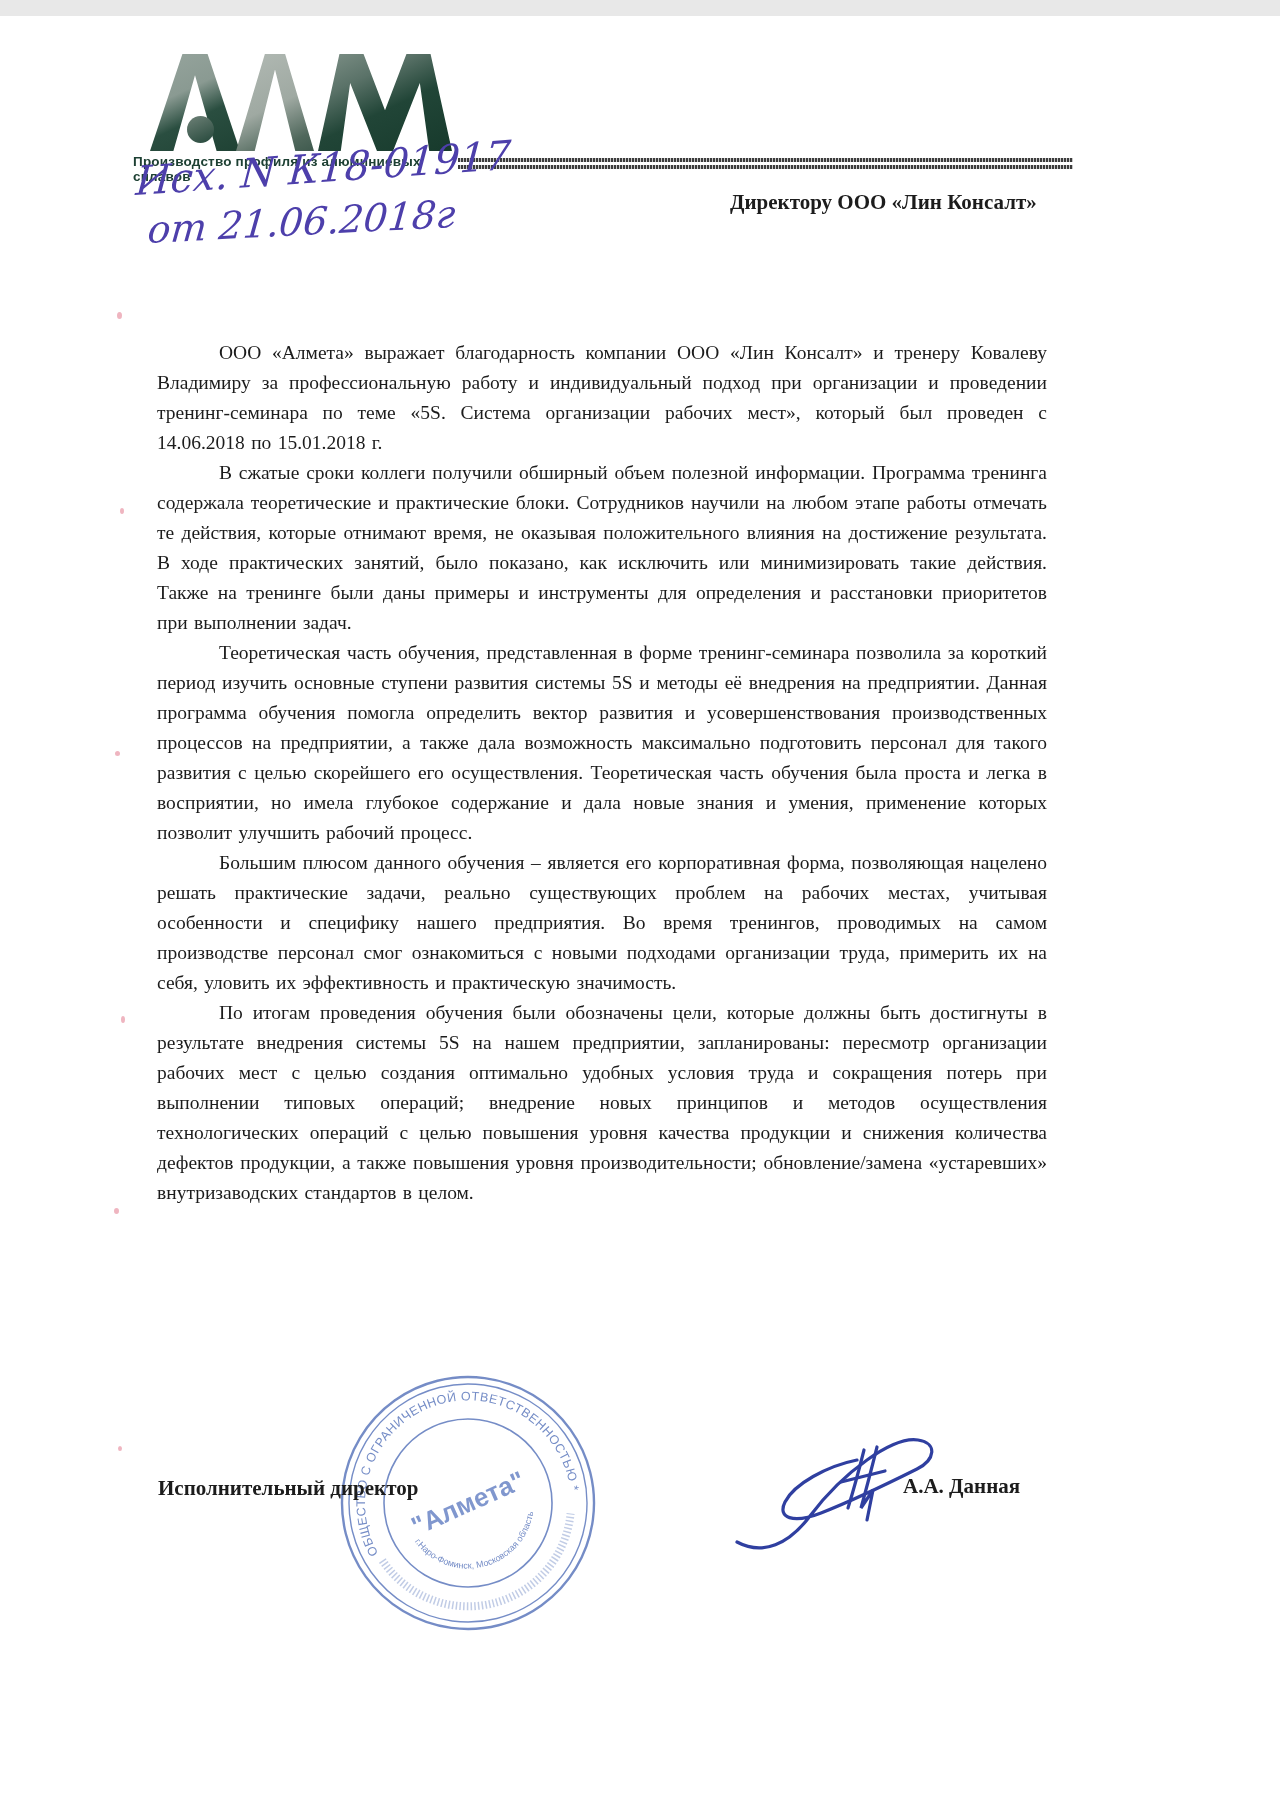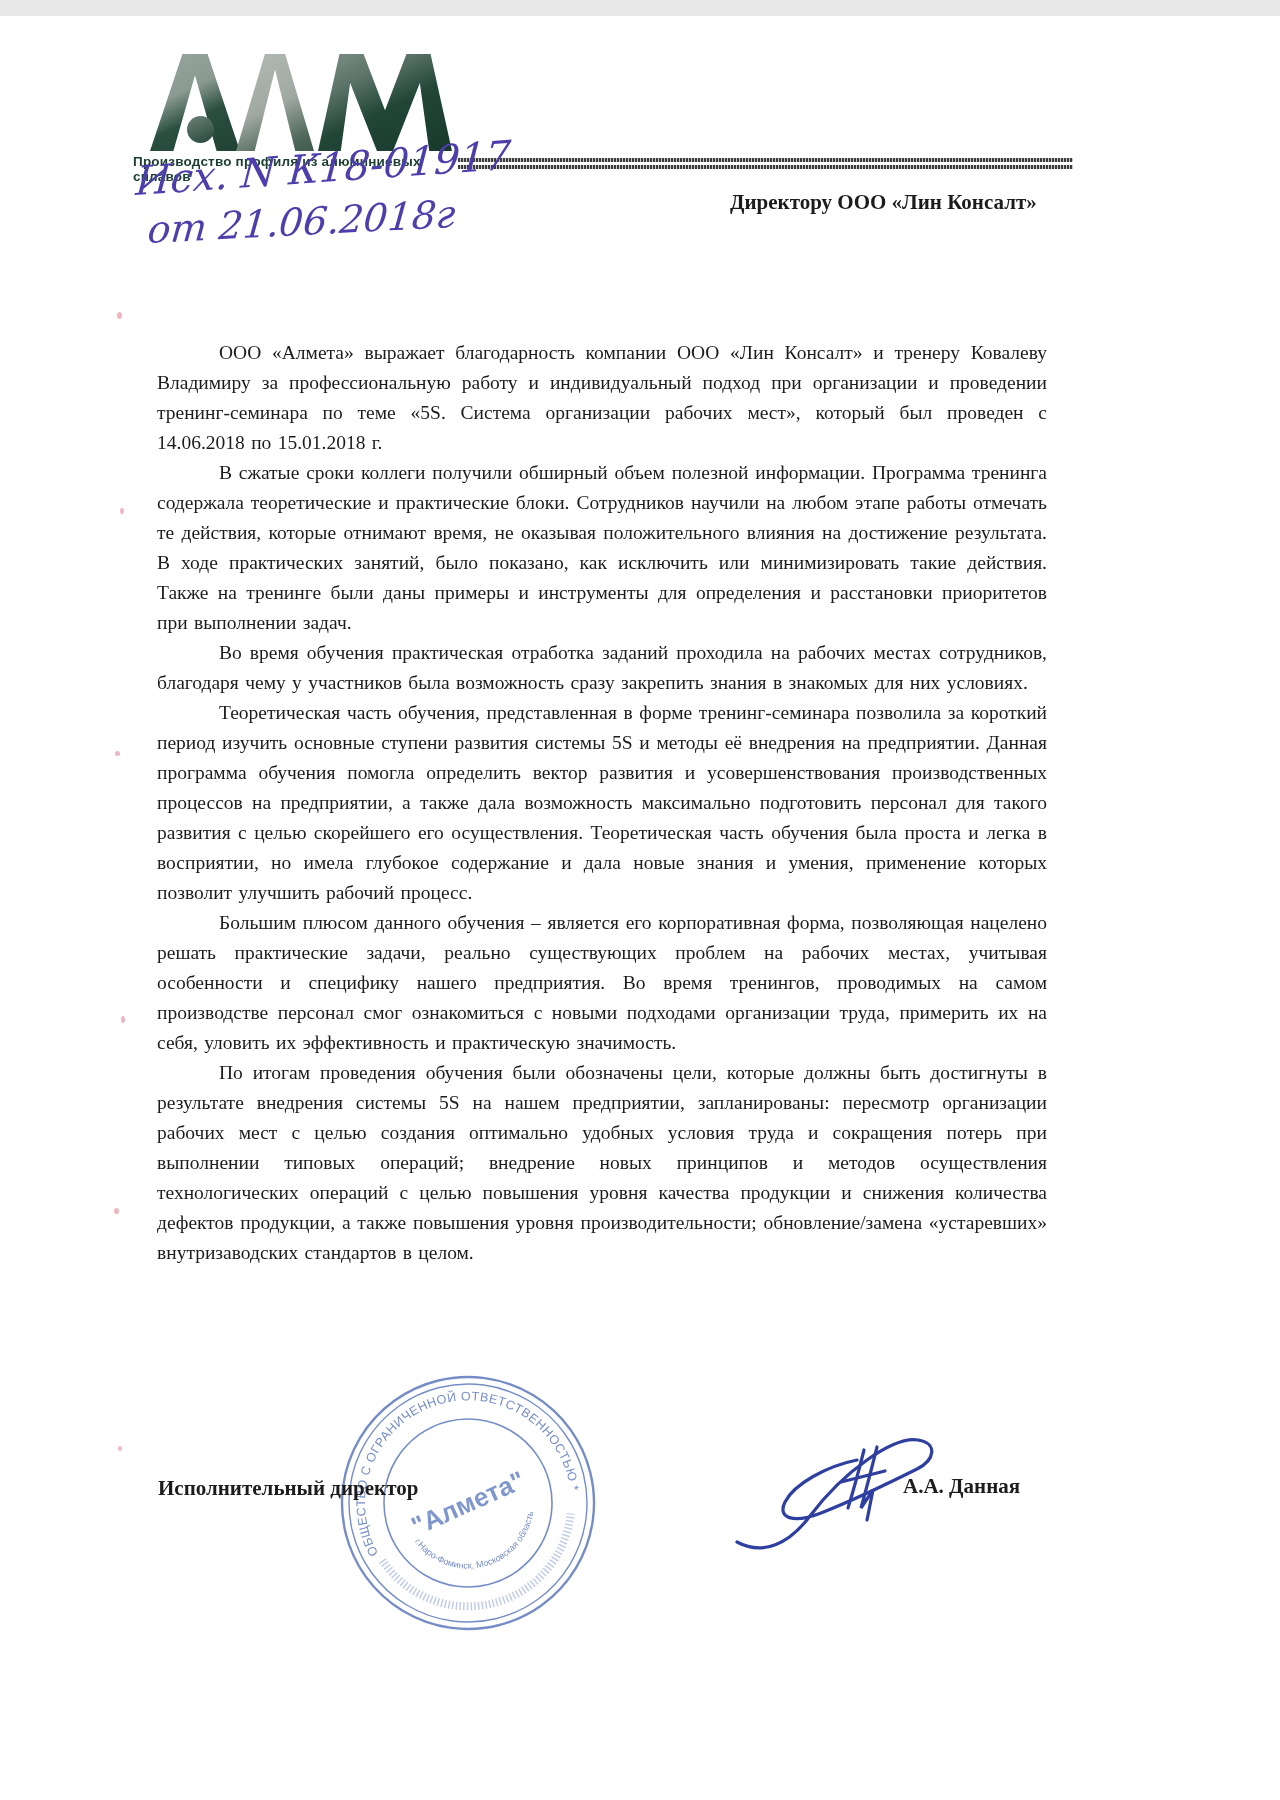--- a/index.html
+++ b/index.html
@@ -90,21 +90,20 @@
   <div class="handw ref2">от 21.06.2018г</div>
 
   <div class="recipient">
     <div>Директору ООО «Лин Консалт»</div>
   </div>
 
 
   <div class="body-text">
     <p>ООО «Алмета» выражает благодарность компании ООО «Лин Консалт» и тренеру Ковалеву Владимиру за профессиональную работу и индивидуальный подход при организации и проведении тренинг-семинара по теме «5S. Система организации рабочих мест», который был проведен с 14.06.2018 по 15.01.2018 г.</p>
     <p>В сжатые сроки коллеги получили обширный объем полезной информации. Программа тренинга содержала теоретические и практические блоки. Сотрудников научили на любом этапе работы отмечать те действия, которые отнимают время, не оказывая положительного влияния на достижение результата. В ходе практических занятий, было показано, как исключить или минимизировать такие действия. Также на тренинге были даны примеры и инструменты для определения и расстановки приоритетов при выполнении задач.</p>
-    <p>Во время обучения практическая отработка заданий проходила на рабочих местах сотрудников, благодаря чему у участников была возможность сразу закрепить знания в знакомых для них условиях.</p>
     <p>Теоретическая часть обучения, представленная в форме тренинг-семинара позволила за короткий период изучить основные ступени развития системы 5S и методы её внедрения на предприятии. Данная программа обучения помогла определить вектор развития и усовершенствования производственных процессов на предприятии, а также дала возможность максимально подготовить персонал для такого развития с целью скорейшего его осуществления. Теоретическая часть обучения была проста и легка в восприятии, но имела глубокое содержание и дала новые знания и умения, применение которых позволит улучшить рабочий процесс.</p>
     <p>Большим плюсом данного обучения – является его корпоративная форма, позволяющая нацелено решать практические задачи, реально существующих проблем на рабочих местах, учитывая особенности и специфику нашего предприятия. Во время тренингов, проводимых на самом производстве персонал смог ознакомиться с новыми подходами организации труда, примерить их на себя, уловить их эффективность и практическую значимость.</p>
     <p>По итогам проведения обучения были обозначены цели, которые должны быть достигнуты в результате внедрения системы 5S на нашем предприятии, запланированы: пересмотр организации рабочих мест с целью создания оптимально удобных условия труда и сокращения потерь при выполнении типовых операций; внедрение новых принципов и методов осуществления технологических операций с целью повышения уровня качества продукции и снижения количества дефектов продукции, а также повышения уровня производительности; обновление/замена «устаревших» внутризаводских стандартов в целом.</p>
   </div>
 
   <svg class="stamp" viewBox="0 0 270 270">
     <g transform="rotate(-14 135 135)" fill="none" stroke="#5d79bd">
       <circle cx="135" cy="135" r="126" stroke-width="2.4"></circle>
       <circle cx="135" cy="135" r="119" stroke-width="1.4"></circle>
       <circle cx="135" cy="135" r="84" stroke-width="1.6"></circle>

